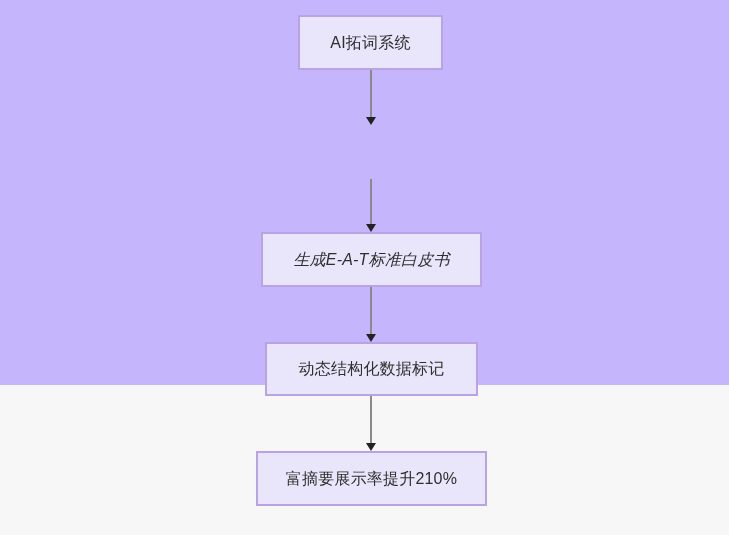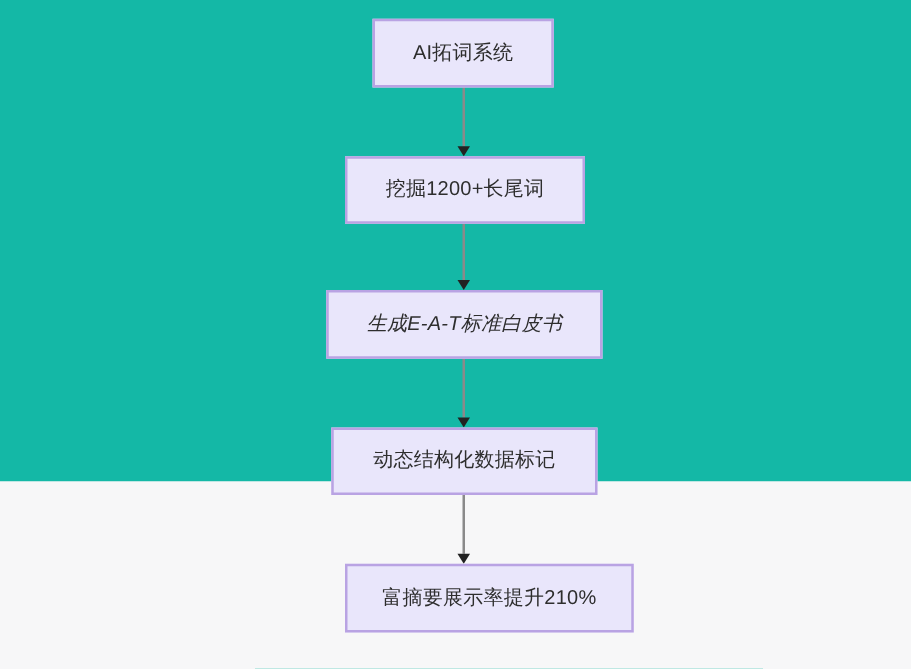--- a/index.html
+++ b/index.html
@@ -11,21 +11,21 @@
     height: 535px;
     background: #f7f7f8;
     font-family: "Liberation Sans", "DejaVu Sans", sans-serif;
     overflow: hidden;
   }
 
   #flowchart-canvas {
     position: relative;
     width: 729px;
     height: 385px;
-    background: #14b8a6;
+    background: #c4b5fd;
   }
 
   .node {
     position: absolute;
     box-sizing: border-box;
     background: #e9e6fb;
     border: 2px solid #b9a3e3;
     border-radius: 0;
     display: flex;
     align-items: center;
@@ -41,21 +41,21 @@
     white-space: nowrap;
     text-align: center;
     font-family: "Liberation Sans", "DejaVu Sans", sans-serif;
   }
 
   
   .node-1 { left: 298px; top: 15px;  width: 145px; height: 55px; }
   .node-2 { left: 276px; top: 125px; width: 192px; height: 54px; }
   .node-3 { left: 261px; top: 232px; width: 221px; height: 55px; font-style: italic; }
   .node-4 { left: 265px; top: 342px; width: 213px; height: 54px; }
-  .node-5 { left: 256px; top: 451px; width: 231px; height: 55px; margin-left: 20px; }
+  .node-5 { left: 256px; top: 451px; width: 231px; height: 55px; }
 
   
   .edge {
     position: absolute;
     z-index: 1;
   }
   .edge-line {
     position: absolute;
     left: 0;
     top: 0;
@@ -95,23 +95,20 @@
 
   <div class="node node-1">
     <span class="node-label">AI拓词系统</span>
   </div>
 
   <div class="edge edge-1">
     <div class="edge-line"></div>
     <div class="edge-arrow"></div>
   </div>
 
-  <div class="node node-2">
-    <span class="node-label">挖掘1200+长尾词</span>
-  </div>
 
   <div class="edge edge-2">
     <div class="edge-line"></div>
     <div class="edge-arrow"></div>
   </div>
 
   <div class="node node-3">
     <span class="node-label">生成E-A-T标准白皮书</span>
   </div>
 

